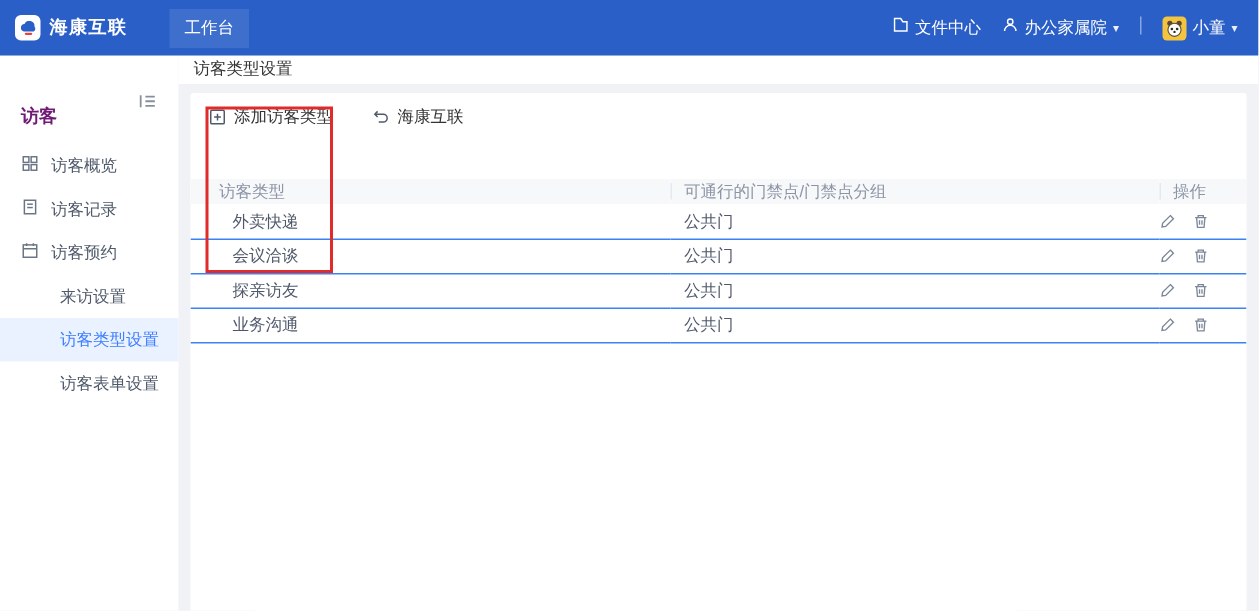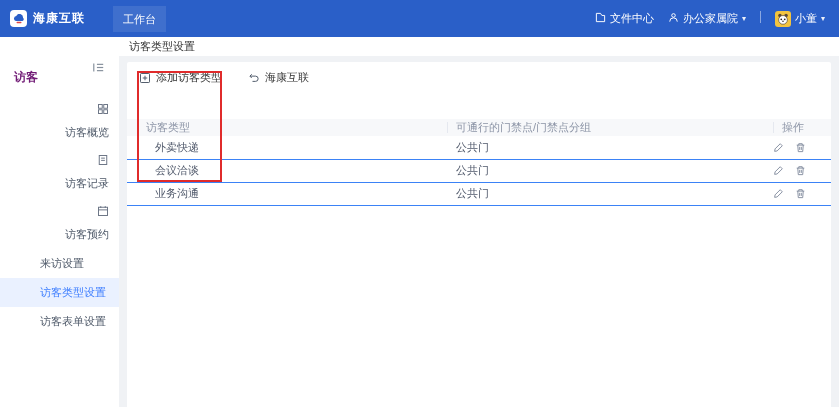--- a/index.html
+++ b/index.html
@@ -23,22 +23,22 @@
   .avatar { width: 16px; height: 16px; border-radius: 3px; background: #f3c43f;
     display: flex; align-items: center; justify-content: center; overflow: hidden; }
 
   
   .main { display: flex; height: 381px; }
   .sidebar { width: 119px; background: #fff; flex-shrink: 0; padding-top: 6px; }
   .side-head { display: flex; align-items: center; justify-content: space-between;
     padding: 6px 14px 10px 14px; }
   .side-title { font-weight: bold; font-size: 12px; color: #701a75; margin-top: 20px; }
   .collapse-btn { cursor: pointer; display: flex; }
-  .menu-item { display: flex; align-items: flex-end; gap: 8px; padding: 7px 10px 7px 14px;
-    color: #4e5969; cursor: pointer; flex-direction: column; }
+  .menu-item { display: flex; align-items: center; gap: 8px; padding: 7px 10px 7px 14px;
+    color: #4e5969; cursor: pointer; }
   .menu-item .mi-label { flex: 1; }
   .menu-caret { font-size: 8px; color: #86909c; margin-right: 2px; }
   .submenu-item { padding: 7px 10px 7px 40px; color: #4e5969; cursor: pointer; }
   .submenu-item.active { background: #eaf1ff; color: #3d7eff; }
 
   .content { flex: 1; display: flex; flex-direction: column; min-width: 0; }
   .page-head { height: 19px; background: #fff; line-height: 19px; padding-left: 10px;
     color: #333; }
   .card { background: #fff; margin: 6px 8px 9px 8px; border-radius: 2px;
     height: calc(100% - 19px - 15px); overflow: hidden; }
@@ -269,41 +269,63 @@
                           <path d="M2.5 4.5h11M5.5 4.5v-2h5v2M4 4.5 4.8 14h6.4l.8-9.5"></path>
                           <line x1="6.8" y1="7" x2="6.8" y2="11.5"></line>
                           <line x1="9.2" y1="7" x2="9.2" y2="11.5"></line>
                         </g>
                       </svg>
                     </span>
               </div>
                 </td>
             </tr>
             <tr>
-              <td class="d1">业务沟通</td>
+              <td class="d1">探亲访友</td>
               <td class="d2">公共门</td>
               <td>
                   <div class="ops">
                 <span class="op-icon">
                       <svg width="11" height="11" viewBox="0 0 16 16">
                         <path d="m10.5 2.5 3 3L6 13l-3.6.6L3 10z" fill="none" stroke="#7c8699" stroke-width="1.3"></path>
                       </svg>
                     </span>
                 <span class="op-icon">
                       <svg width="11" height="11" viewBox="0 0 16 16">
                         <g fill="none" stroke="#7c8699" stroke-width="1.3">
                           <path d="M2.5 4.5h11M5.5 4.5v-2h5v2M4 4.5 4.8 14h6.4l.8-9.5"></path>
                           <line x1="6.8" y1="7" x2="6.8" y2="11.5"></line>
                           <line x1="9.2" y1="7" x2="9.2" y2="11.5"></line>
                         </g>
                       </svg>
                     </span>
               </div>
                 </td>
             </tr>
+            <tr>
+              <td class="d1">业务沟通</td>
+              <td class="d2">公共门</td>
+              <td>
+                  <div class="ops">
+                <span class="op-icon">
+                      <svg width="11" height="11" viewBox="0 0 16 16">
+                        <path d="m10.5 2.5 3 3L6 13l-3.6.6L3 10z" fill="none" stroke="#7c8699" stroke-width="1.3"></path>
+                      </svg>
+                    </span>
+                <span class="op-icon">
+                      <svg width="11" height="11" viewBox="0 0 16 16">
+                        <g fill="none" stroke="#7c8699" stroke-width="1.3">
+                          <path d="M2.5 4.5h11M5.5 4.5v-2h5v2M4 4.5 4.8 14h6.4l.8-9.5"></path>
+                          <line x1="6.8" y1="7" x2="6.8" y2="11.5"></line>
+                          <line x1="9.2" y1="7" x2="9.2" y2="11.5"></line>
+                        </g>
+                      </svg>
+                    </span>
+              </div>
+                </td>
+            </tr>
           </tbody>
         </table>
       </div>
     </div>
   </div>
 
   <div class="highlight-box"></div>
 </div>
 
 </body></html>

